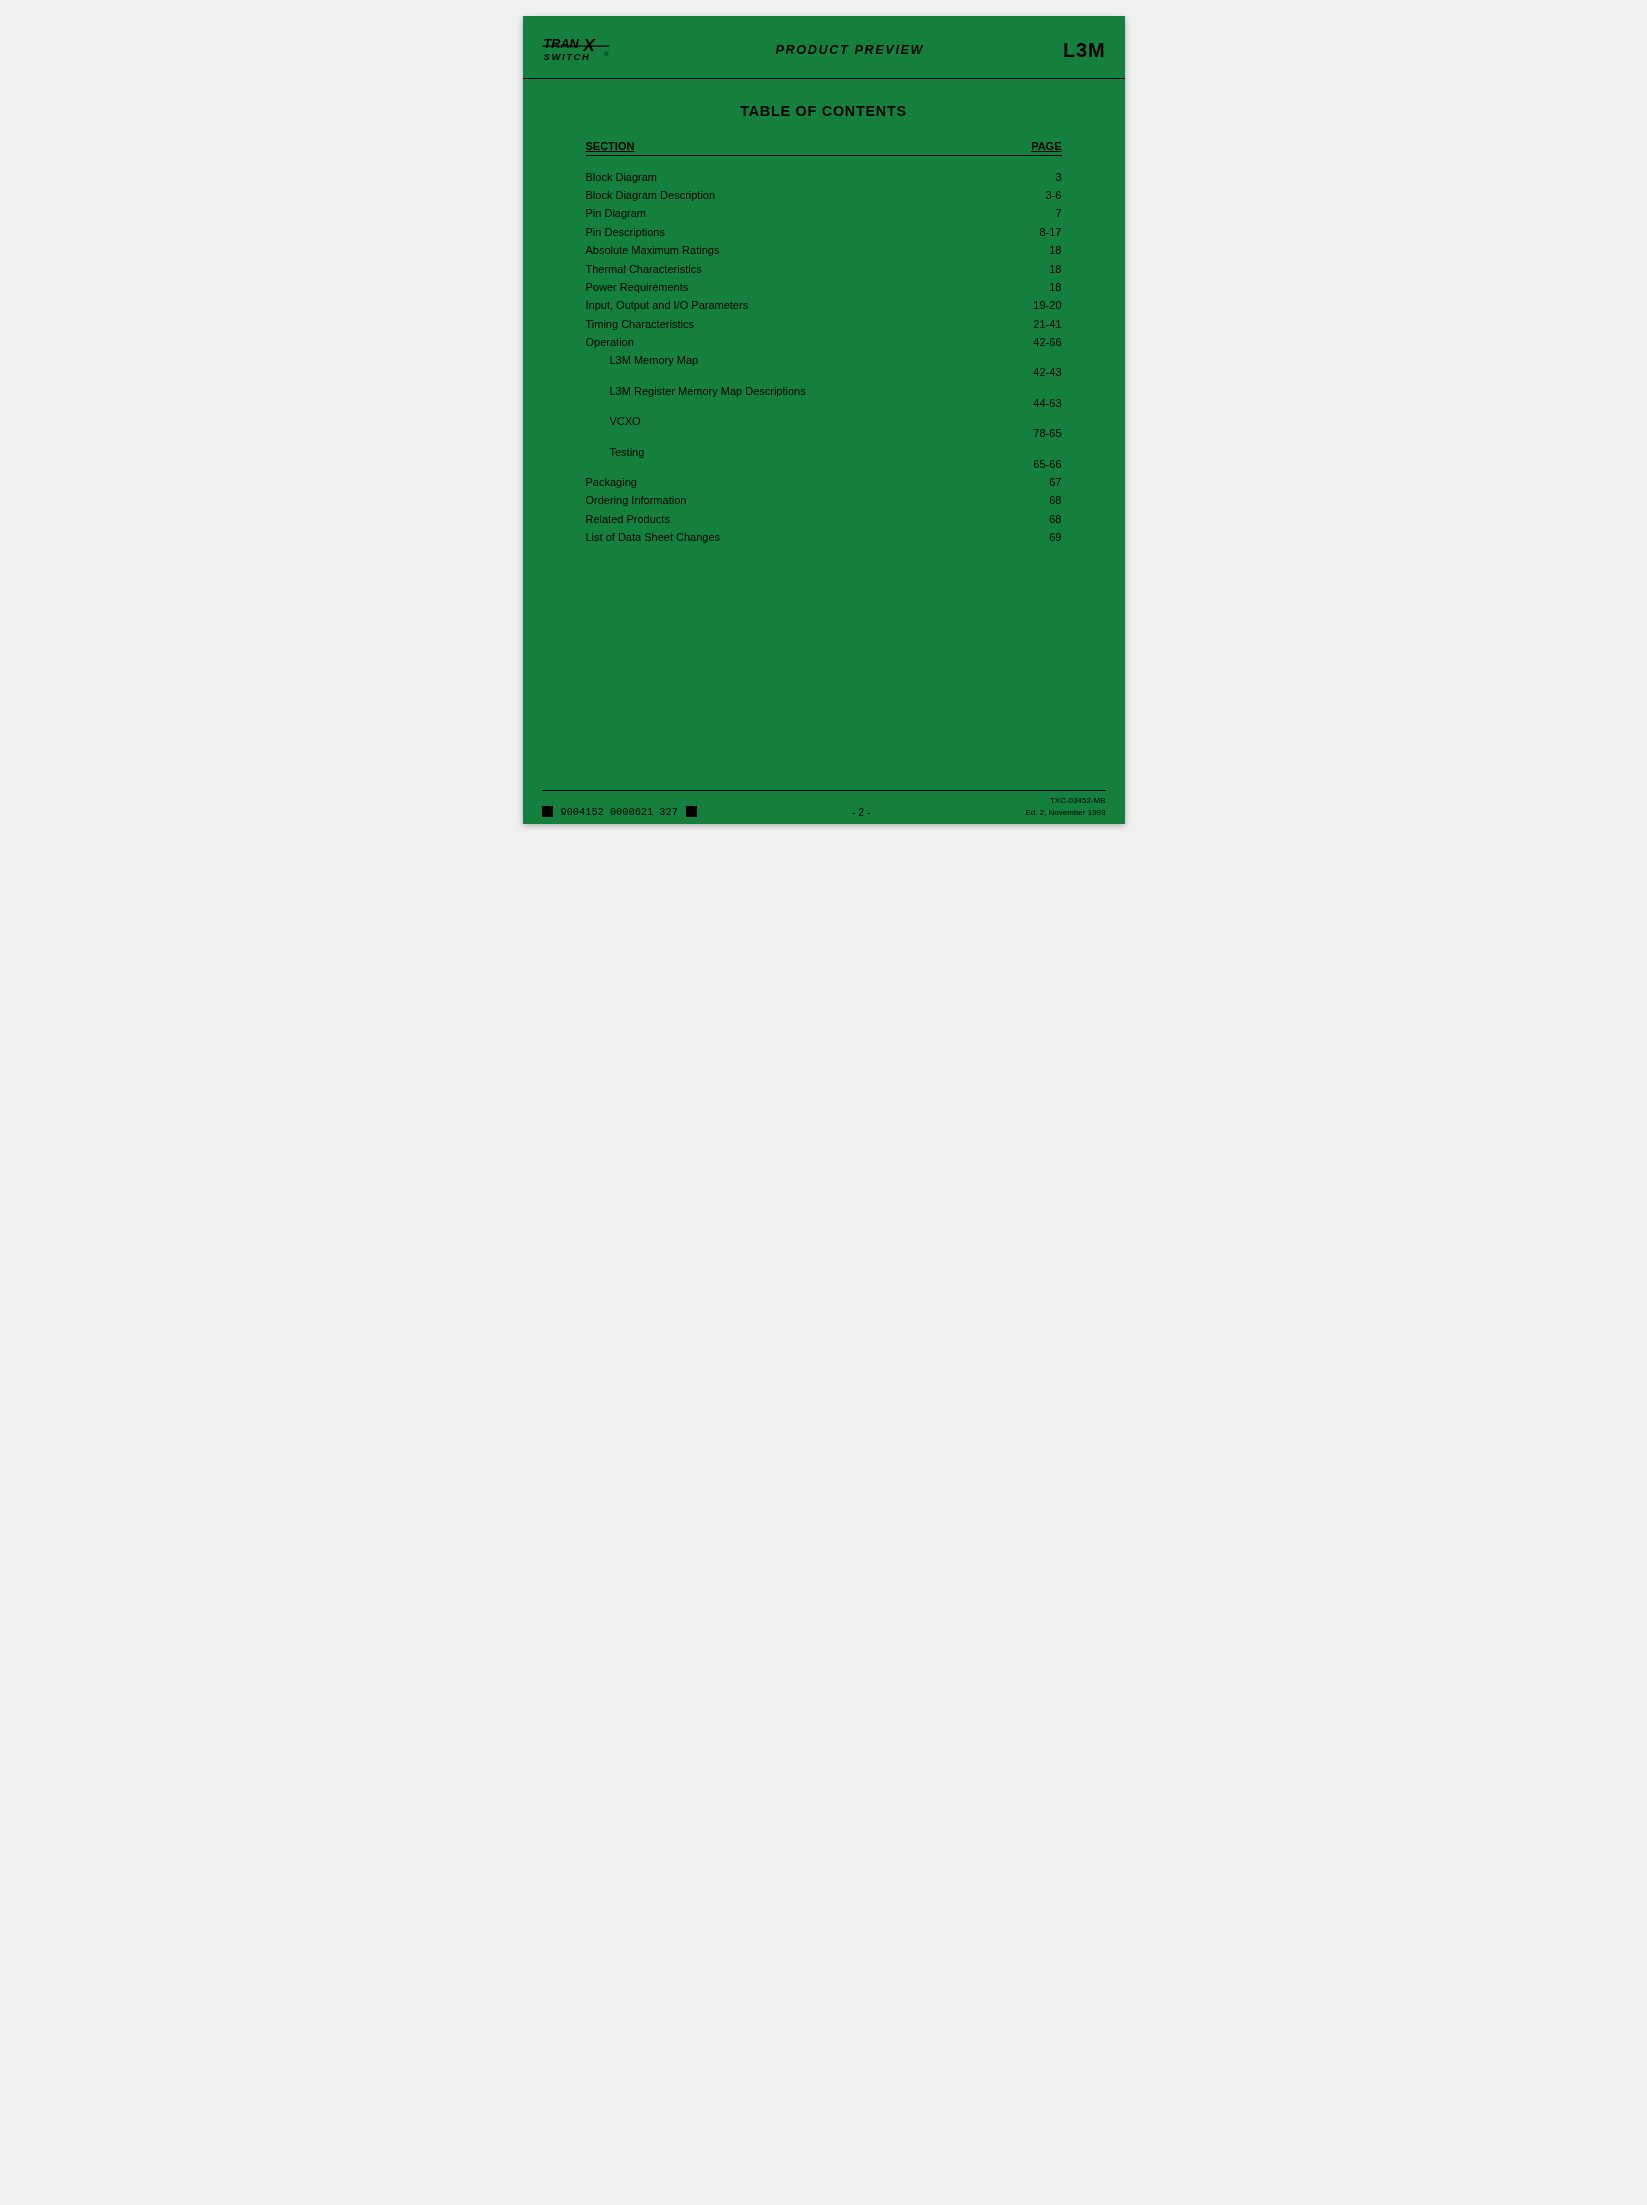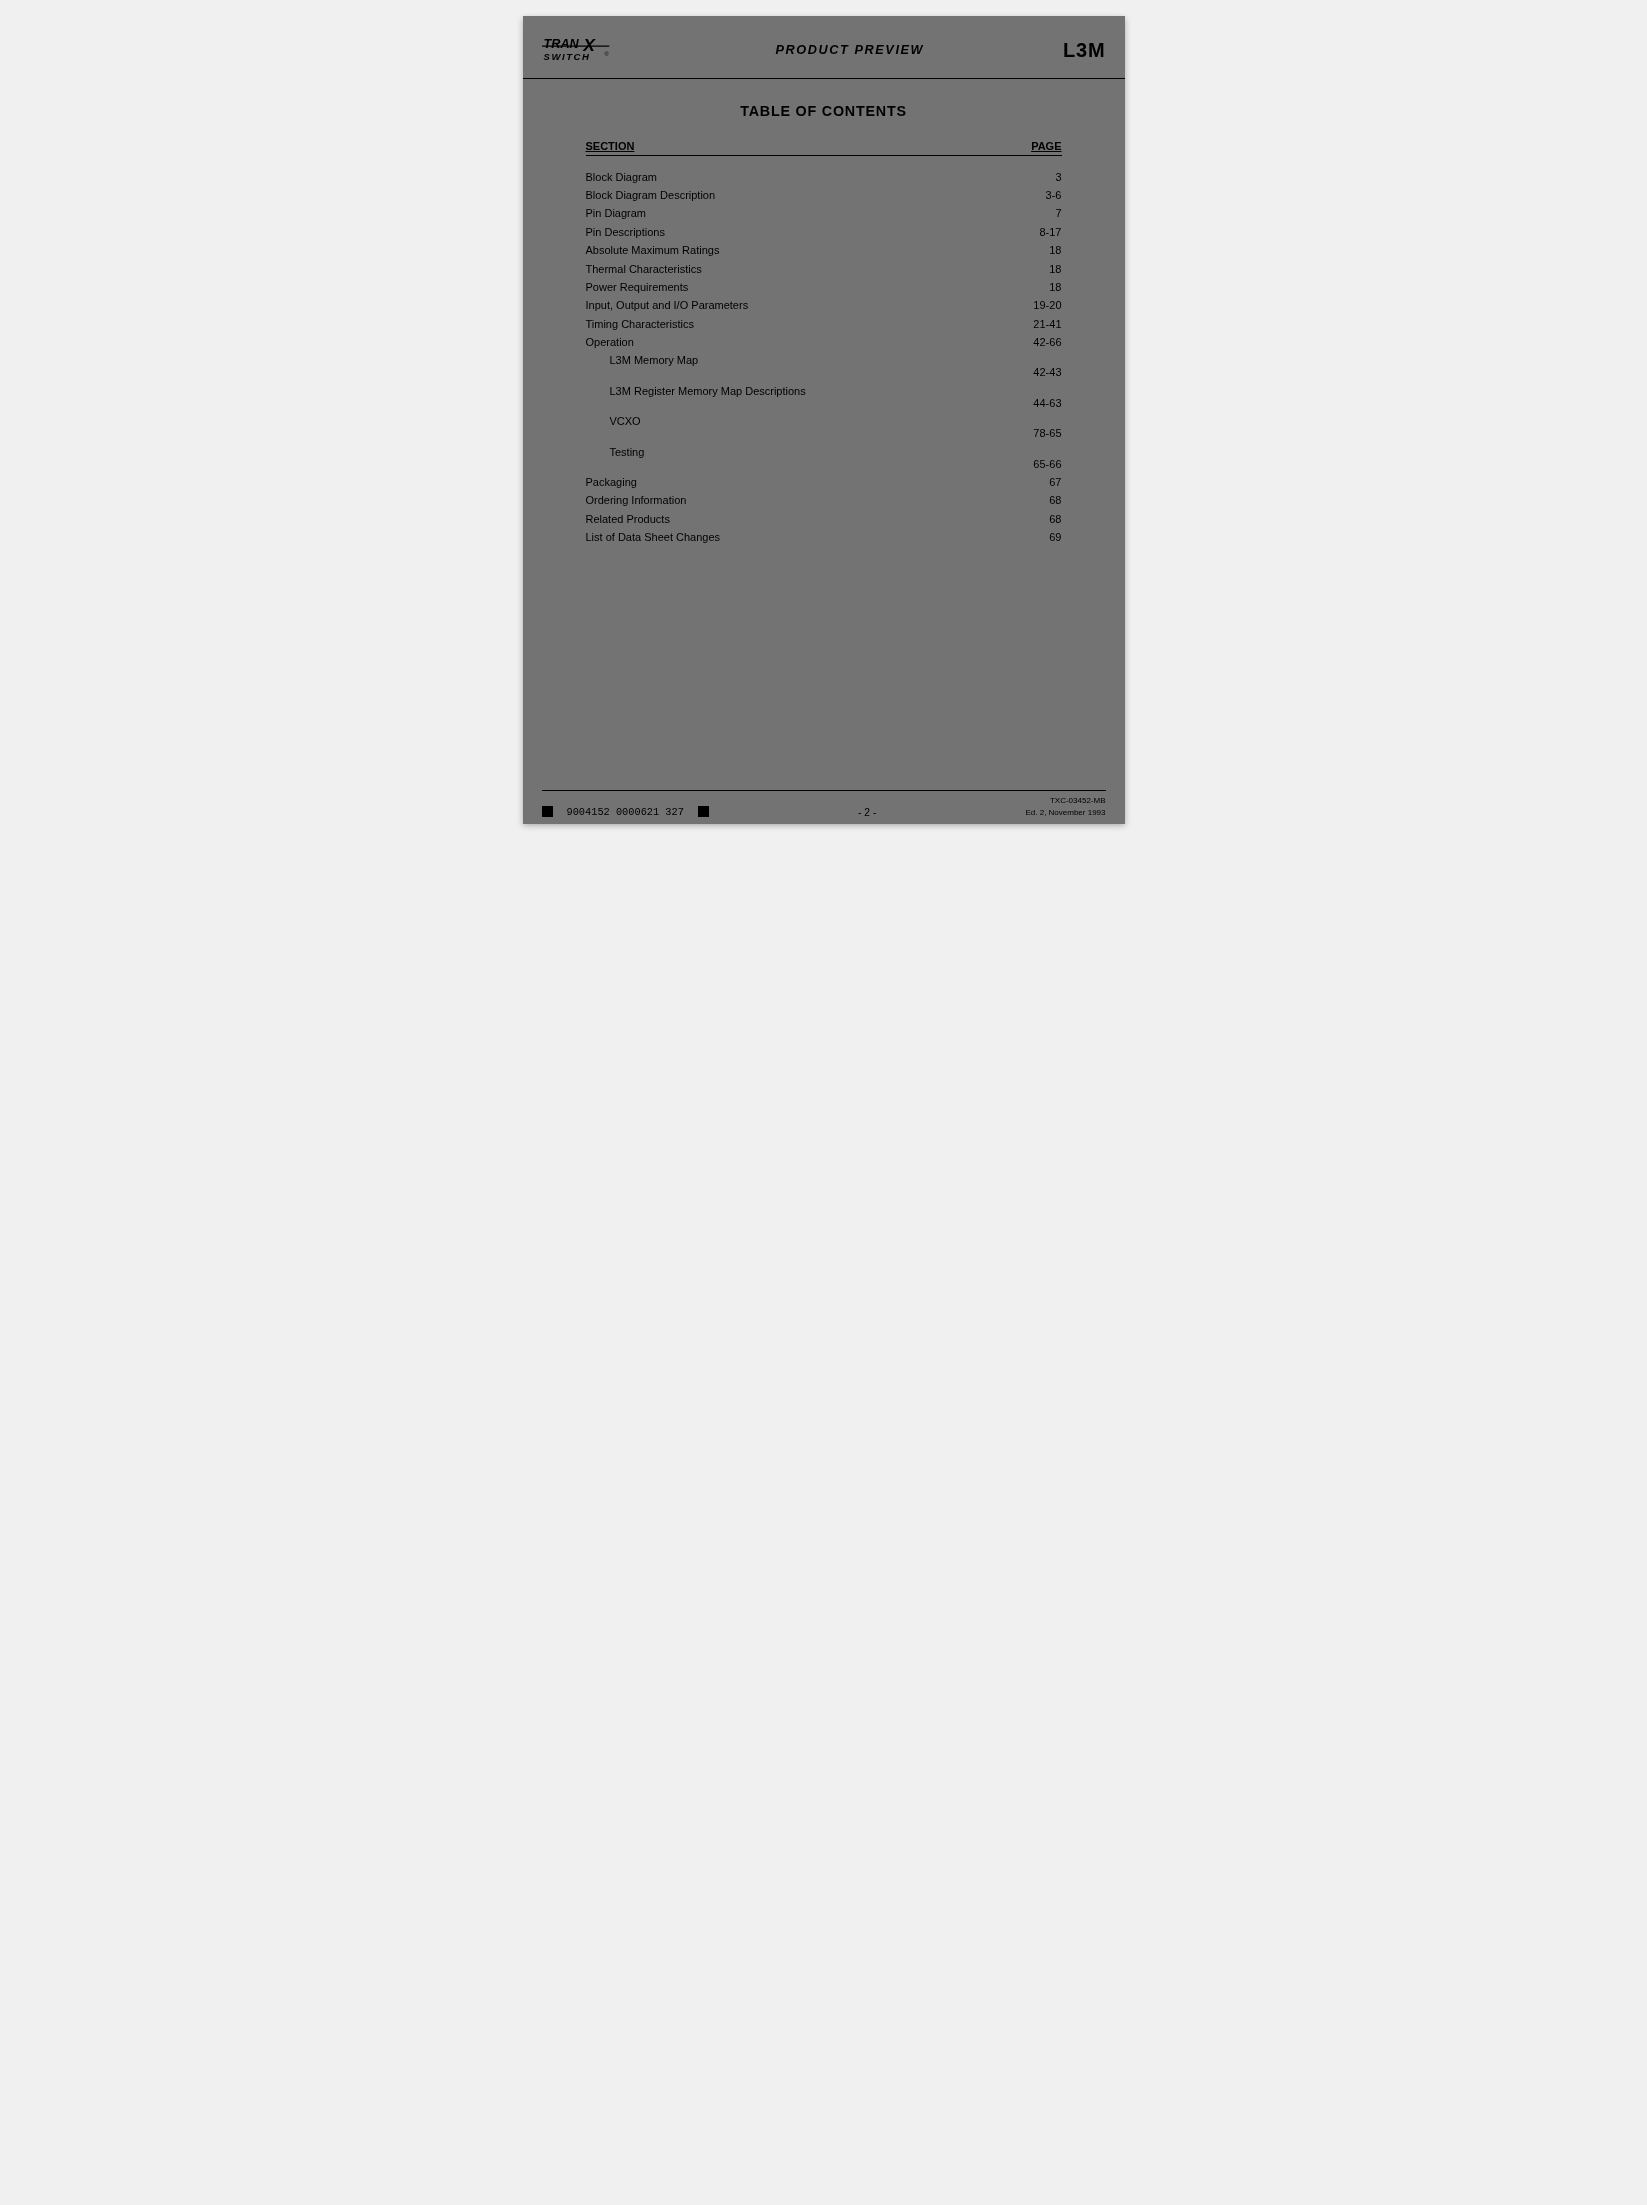--- a/index.html
+++ b/index.html
@@ -12,21 +12,21 @@
       background: #f0f0f0;
       display: flex;
       justify-content: center;
       align-items: flex-start;
       min-height: 100vh;
       padding: 16px;
       font-family: Arial, sans-serif;
     }
 
     .page {
-      background: #737373;
+      background: #15803d;
       width: 602px;
       min-height: 808px;
       position: relative;
       padding: 0;
       box-shadow: 0 1.6px 6.3px rgba(0,0,0,0.3);
     }
 
     
     .header {
       display: flex;
@@ -142,21 +142,21 @@
       align-items: flex-end;
       padding: 4.8px 19px 6.3px 19px;
     }
 
     .footer-barcode {
       font-family: 'Courier New', monospace;
       font-size: 10.3px;
       color: #000;
       display: flex;
       align-items: center;
-      gap: 14px;
+      gap: 8px;
     }
 
     .footer-barcode-icon {
       width: 11px;
       height: 11px;
       background: #000;
       display: inline-block;
     }
 
     .footer-page {

